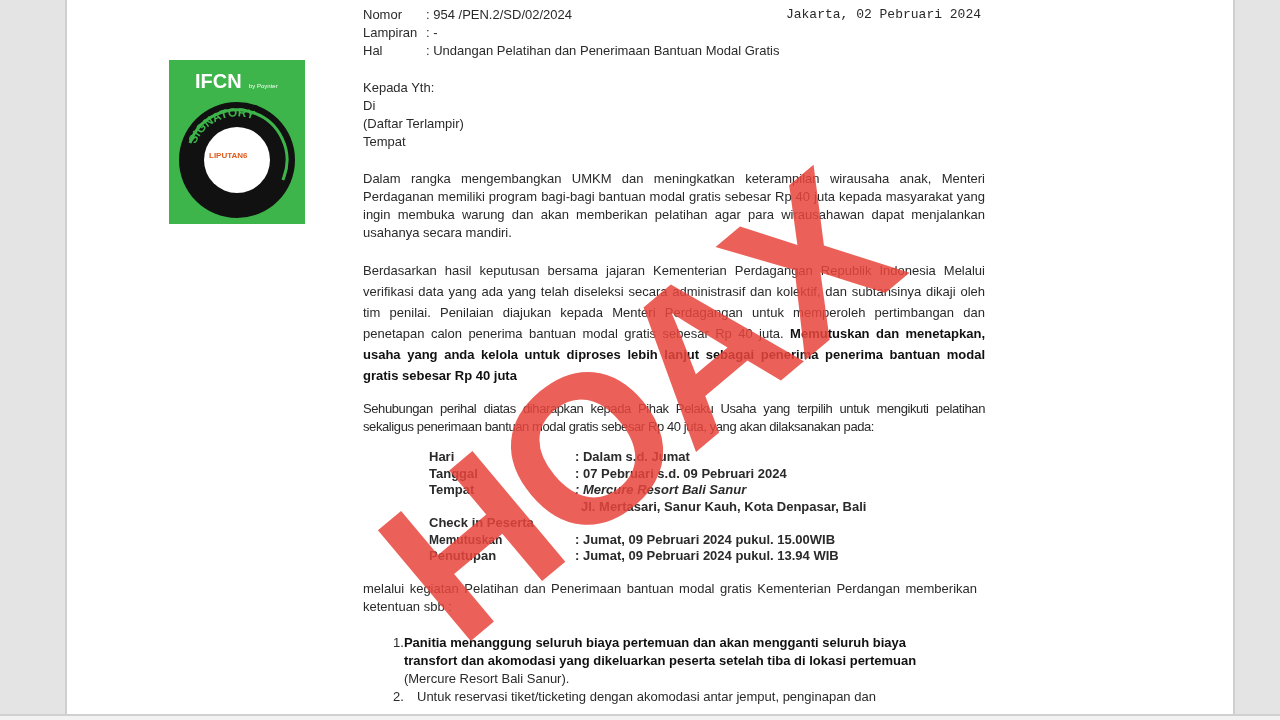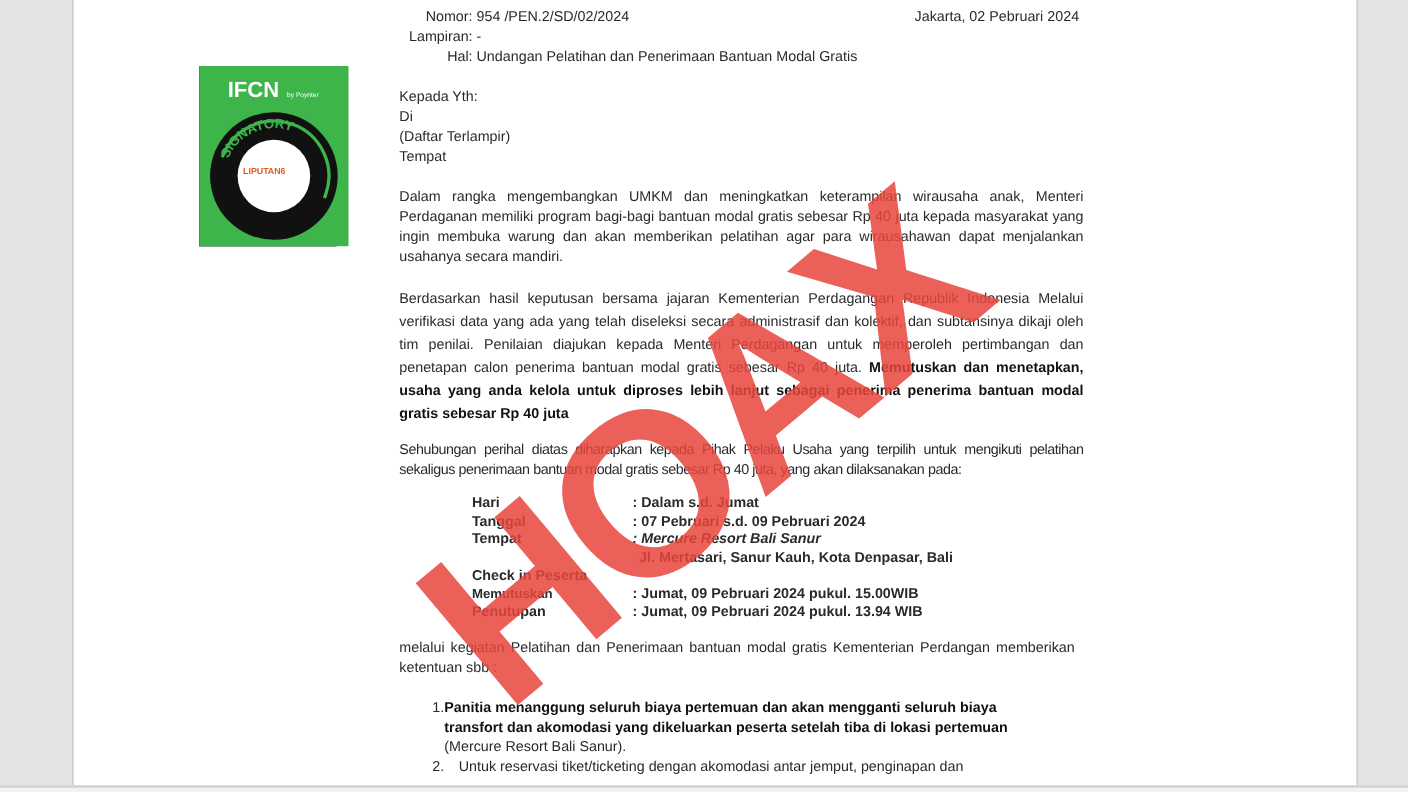--- a/index.html
+++ b/index.html
@@ -1,30 +1,30 @@
 <!DOCTYPE html>
 <html><head>
 <meta charset="utf-8">
 <style>
   html,body{margin:0;padding:0;}
   body{width:1280px;height:720px;overflow:hidden;background:#e4e4e4;position:relative;font-family:"Liberation Sans",sans-serif;}
   .page{position:absolute;left:65px;top:0;width:1166px;height:714px;background:#fff;border-left:2px solid #cfcfcf;border-right:2px solid #cfcfcf;}
   .bottombar{position:absolute;left:0;top:714px;width:1280px;height:6px;background:#f2f2f2;border-top:2px solid #d0d0d0;}
   .doc{position:absolute;left:363px;top:0;width:622px;color:#2a2a2a;font-size:13px;line-height:18px;}
   .row{display:flex;}
-  .lbl{width:63px;text-align:right;}
-  .date{position:absolute;right:4px;top:6px;}
+  .lbl{width:63px;}
+  .date{position:absolute;right:4px;top:6px;font-family:Liberation Mono, monospace;}
   .p{text-align:justify;margin:0;}
   .b{font-weight:bold;color:#111;}
   .tbl{margin-left:66px;font-weight:bold;}
   .tbl .row .k{width:146px;}
   .list{margin-left:30px;}
   .list .li{display:flex;}
   .list .num{width:24px;}
-  .badge{position:absolute;left:181px;top:60px;width:125px;height:164px;background:#111;}
+  .badge{position:absolute;left:169px;top:60px;width:125px;height:164px;background:#111;}
   .stamp{position:absolute;left:0;top:0;width:1280px;height:720px;pointer-events:none;}
 </style>
 </head>
 <body>
 
 <div class="page"></div>
 <div class="bottombar"></div>
 
 <div class="badge">
   <svg width="136" height="164" viewBox="0 0 136 164">

